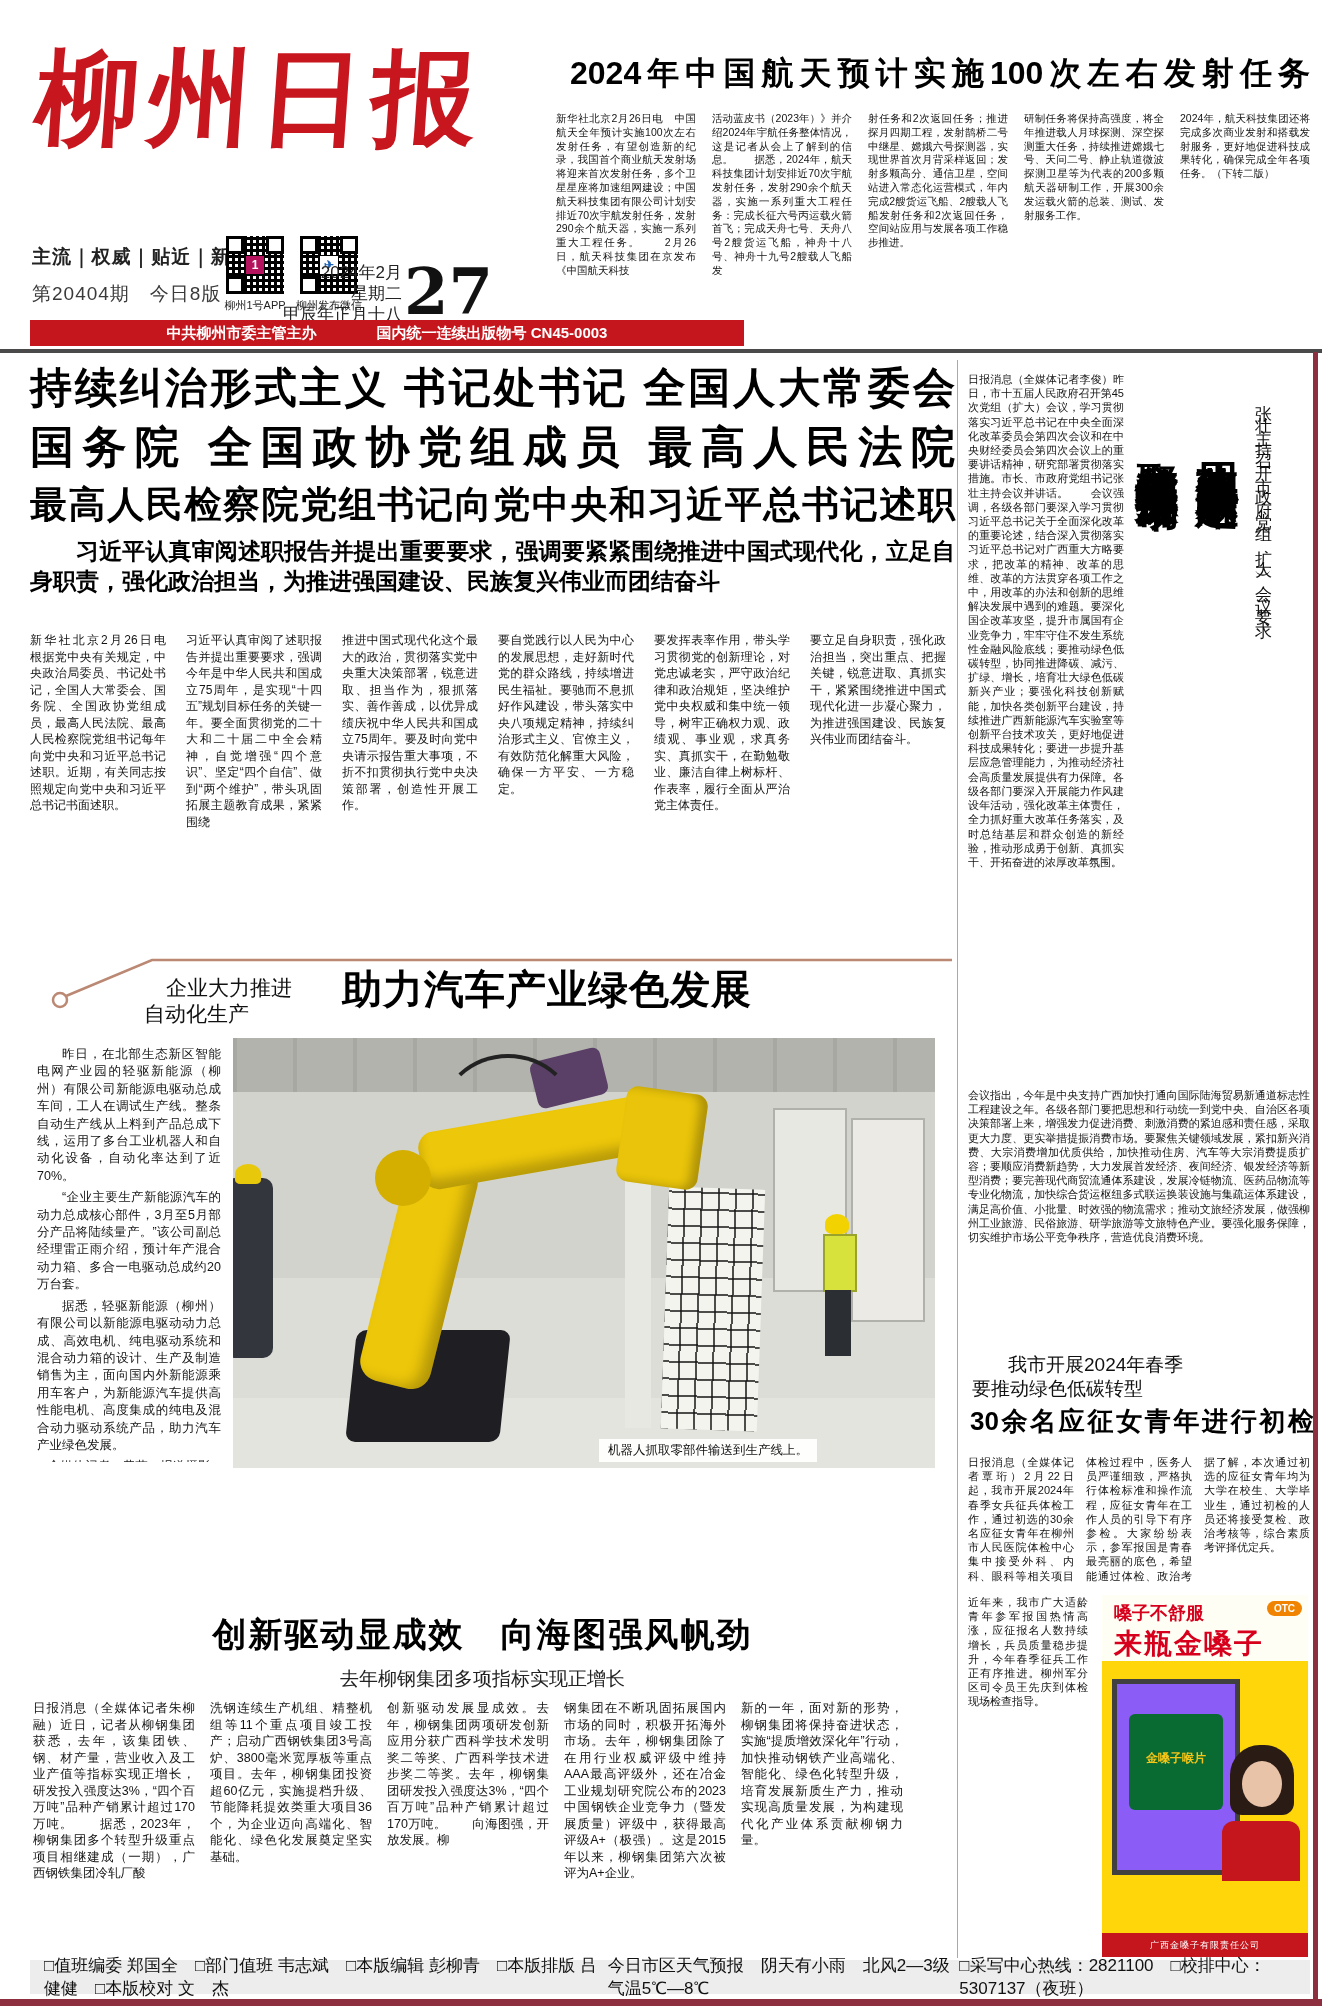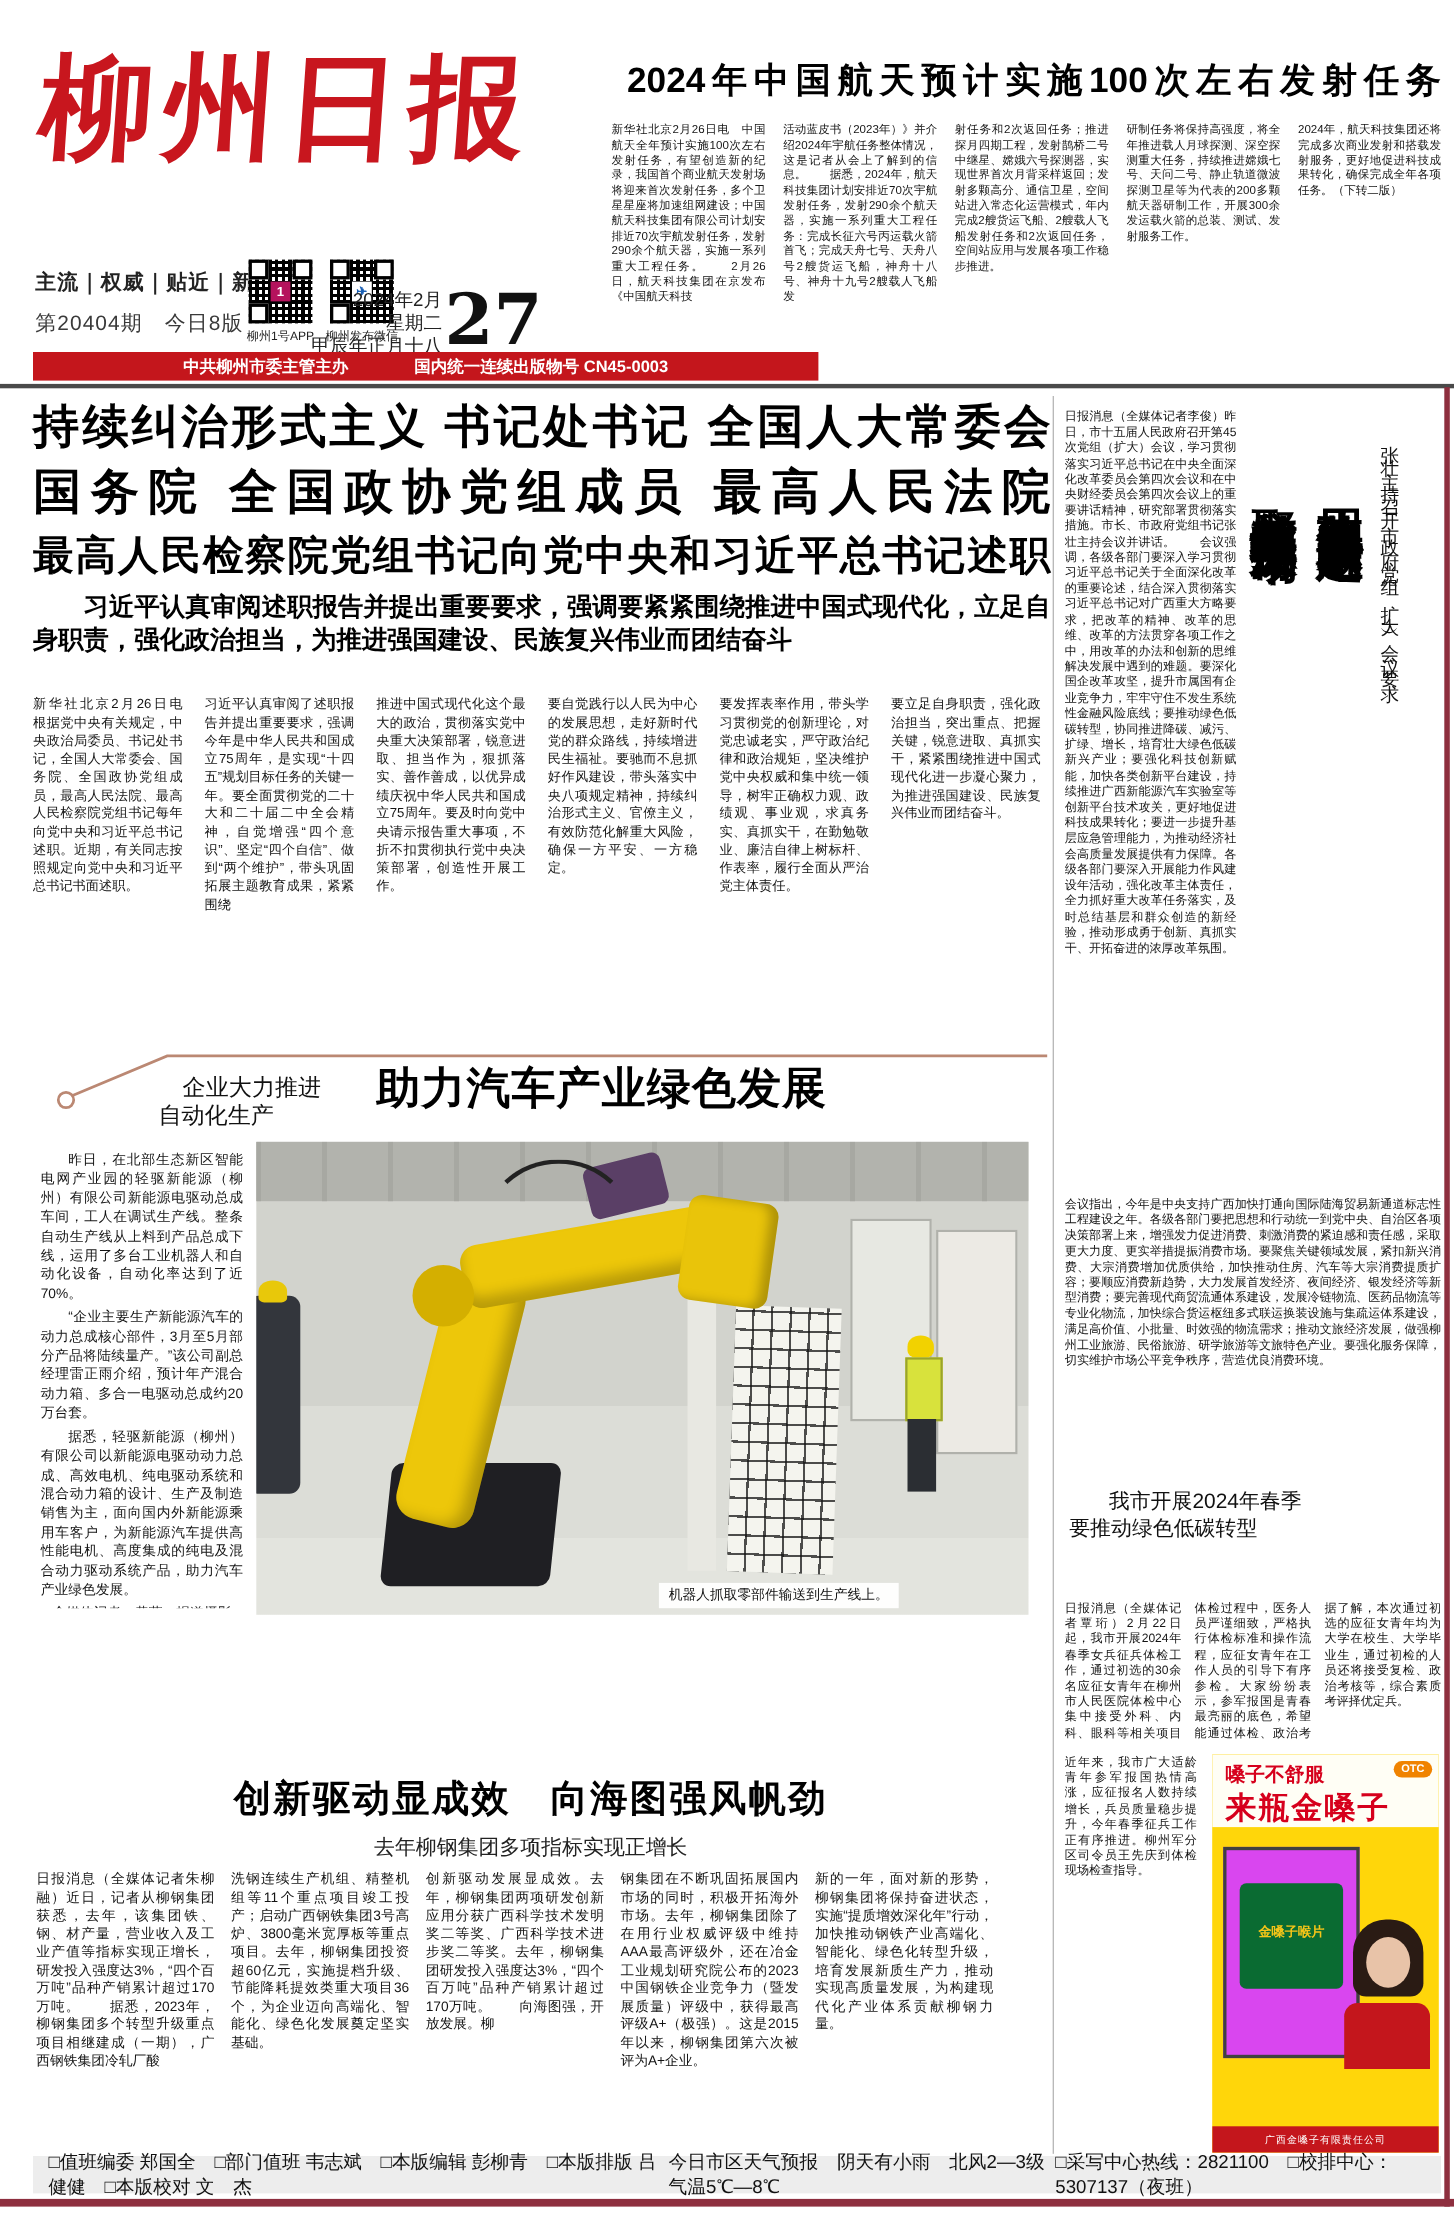--- a/index.html
+++ b/index.html
@@ -57,21 +57,21 @@
   #rec-k2{left:972px;top:1376px;font-size:19px;color:#111;}
   #rec-head{left:970px;top:1404px;width:344px;font-size:26px;font-weight:900;color:#000;
             text-align:justify;text-align-last:justify;white-space:nowrap;}
   
   #ad{left:1102px;top:1595px;width:206px;height:362px;background:#ffd60a;overflow:hidden;}
   #ad-top{position:absolute;left:0;top:0;width:206px;height:66px;background:#fffef5;}
   #ad-l1{position:absolute;left:12px;top:6px;font-size:18px;font-weight:bold;color:#d6001c;}
   #ad-l2{position:absolute;left:12px;top:30px;font-size:28px;font-weight:900;color:#d6001c;letter-spacing:2px;}
   #ad-otc{position:absolute;right:6px;top:6px;background:#f08300;color:#fff;font-size:10px;font-weight:bold;
           border-radius:9px;padding:2px 7px;}
-  #ad-box{position:absolute;left:10px;top:84px;width:118px;height:186px;background:#d946ef;border:3px solid #404040;}
+  #ad-box{position:absolute;left:10px;top:84px;width:118px;height:186px;background:#8b5cf6;border:5px solid #404040;}
   #ad-pack{position:absolute;left:12px;top:30px;width:94px;height:96px;background:#0a6b32;border-radius:6px;}
   #ad-packname{position:absolute;left:0;top:36px;width:94px;text-align:center;font-size:12px;font-weight:bold;color:#f5c518;}
   #ad-figure-hair{position:absolute;right:14px;top:150px;width:64px;height:70px;background:#2a1b14;border-radius:30px 30px 12px 12px;}
   #ad-figure-face{position:absolute;right:26px;top:166px;width:40px;height:46px;background:#e8c3a8;border-radius:50%;}
   #ad-figure-top{position:absolute;right:8px;top:226px;width:78px;height:60px;background:#c4161c;border-radius:12px 12px 0 0;}
   #ad-strip{position:absolute;left:0;bottom:0;width:206px;height:24px;background:#c4161c;color:#fff;
             font-size:9px;display:flex;align-items:center;justify-content:center;letter-spacing:1px;}
   
   #footer{left:30px;top:1960px;width:1280px;height:34px;background:#ededed;display:flex;align-items:center;
           justify-content:space-between;padding:0 14px;box-sizing:border-box;font-size:17px;color:#111;}
@@ -188,20 +188,21 @@
   <div class="abs" id="divider"></div>
 
   <div class="scol" style="left:968px;top:372px;width:156px;height:706px;font-size:11px;line-height:14.2px;">日报消息（全媒体记者李俊）昨日，市十五届人民政府召开第45次党组（扩大）会议，学习贯彻落实习近平总书记在中央全面深化改革委员会第四次会议和在中央财经委员会第四次会议上的重要讲话精神，研究部署贯彻落实措施。市长、市政府党组书记张壮主持会议并讲话。　　会议强调，各级各部门要深入学习贯彻习近平总书记关于全面深化改革的重要论述，结合深入贯彻落实习近平总书记对广西重大方略要求，把改革的精神、改革的思维、改革的方法贯穿各项工作之中，用改革的办法和创新的思维解决发展中遇到的难题。要深化国企改革攻坚，提升市属国有企业竞争力，牢牢守住不发生系统性金融风险底线；要推动绿色低碳转型，协同推进降碳、减污、扩绿、增长，培育壮大绿色低碳新兴产业；要强化科技创新赋能，加快各类创新平台建设，持续推进广西新能源汽车实验室等创新平台技术攻关，更好地促进科技成果转化；要进一步提升基层应急管理能力，为推动经济社会高质量发展提供有力保障。各级各部门要深入开展能力作风建设年活动，强化改革主体责任，全力抓好重大改革任务落实，及时总结基层和群众创造的新经验，推动形成勇于创新、真抓实干、开拓奋进的浓厚改革氛围。</div>
   <div class="abs vtext" id="reform-kicker">张壮主持召开市政府党组（扩大）会议要求</div>
   <div class="abs vtext" id="reform-headR">用改革的办法解决发展中的难题</div>
   <div class="abs vtext" id="reform-headL">聚焦关键领域狠抓消费提振市场</div>
   <div class="scol" style="left:968px;top:1088px;width:342px;height:248px;font-size:11px;line-height:14.2px;">会议指出，今年是中央支持广西加快打通向国际陆海贸易新通道标志性工程建设之年。各级各部门要把思想和行动统一到党中央、自治区各项决策部署上来，增强发力促进消费、刺激消费的紧迫感和责任感，采取更大力度、更实举措提振消费市场。要聚焦关键领域发展，紧扣新兴消费、大宗消费增加优质供给，加快推动住房、汽车等大宗消费提质扩容；要顺应消费新趋势，大力发展首发经济、夜间经济、银发经济等新型消费；要完善现代商贸流通体系建设，发展冷链物流、医药品物流等专业化物流，加快综合货运枢纽多式联运换装设施与集疏运体系建设，满足高价值、小批量、时效强的物流需求；推动文旅经济发展，做强柳州工业旅游、民俗旅游、研学旅游等文旅特色产业。要强化服务保障，切实维护市场公平竞争秩序，营造优良消费环境。</div>
 
   <div class="abs" id="rec-k1">我市开展2024年春季</div>
   <div class="abs" id="rec-k2">要推动绿色低碳转型</div>
+  <div class="abs" id="rec-head">30余名应征女青年进行初检</div>
   <div class="scol" style="left:968px;top:1455px;width:106px;height:128px;font-size:11px;line-height:14.2px;">日报消息（全媒体记者覃珩）2月22日起，我市开展2024年春季女兵征兵体检工作，通过初选的30余名应征女青年在柳州市人民医院体检中心集中接受外科、内科、眼科等相关项目初检。</div>
   <div class="scol" style="left:1086px;top:1455px;width:106px;height:128px;font-size:11px;line-height:14.2px;">体检过程中，医务人员严谨细致，严格执行体检标准和操作流程，应征女青年在工作人员的引导下有序参检。大家纷纷表示，参军报国是青春最亮丽的底色，希望能通过体检、政治考核等环节，圆从军报国梦想。</div>
   <div class="scol" style="left:1204px;top:1455px;width:106px;height:128px;font-size:11px;line-height:14.2px;">据了解，本次通过初选的应征女青年均为大学在校生、大学毕业生，通过初检的人员还将接受复检、政治考核等，综合素质考评择优定兵。</div>
   <div class="scol" style="left:968px;top:1595px;width:120px;height:360px;font-size:11px;line-height:14.2px;">近年来，我市广大适龄青年参军报国热情高涨，应征报名人数持续增长，兵员质量稳步提升，今年春季征兵工作正有序推进。柳州军分区司令员王先庆到体检现场检查指导。</div>
 
   <div class="abs" id="ad">
     <div id="ad-top">
       <div id="ad-l1">嗓子不舒服</div>
       <div id="ad-l2">来瓶金嗓子</div>
       <div id="ad-otc">OTC</div>

